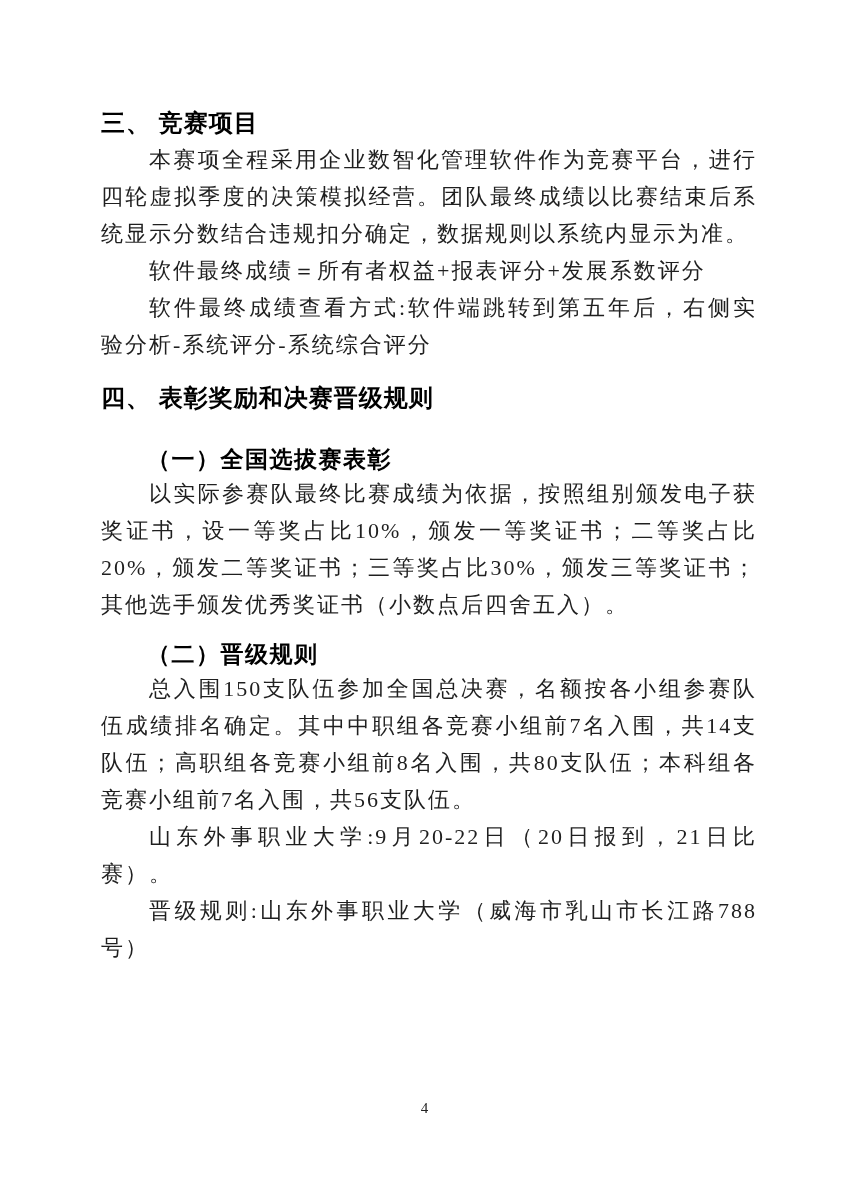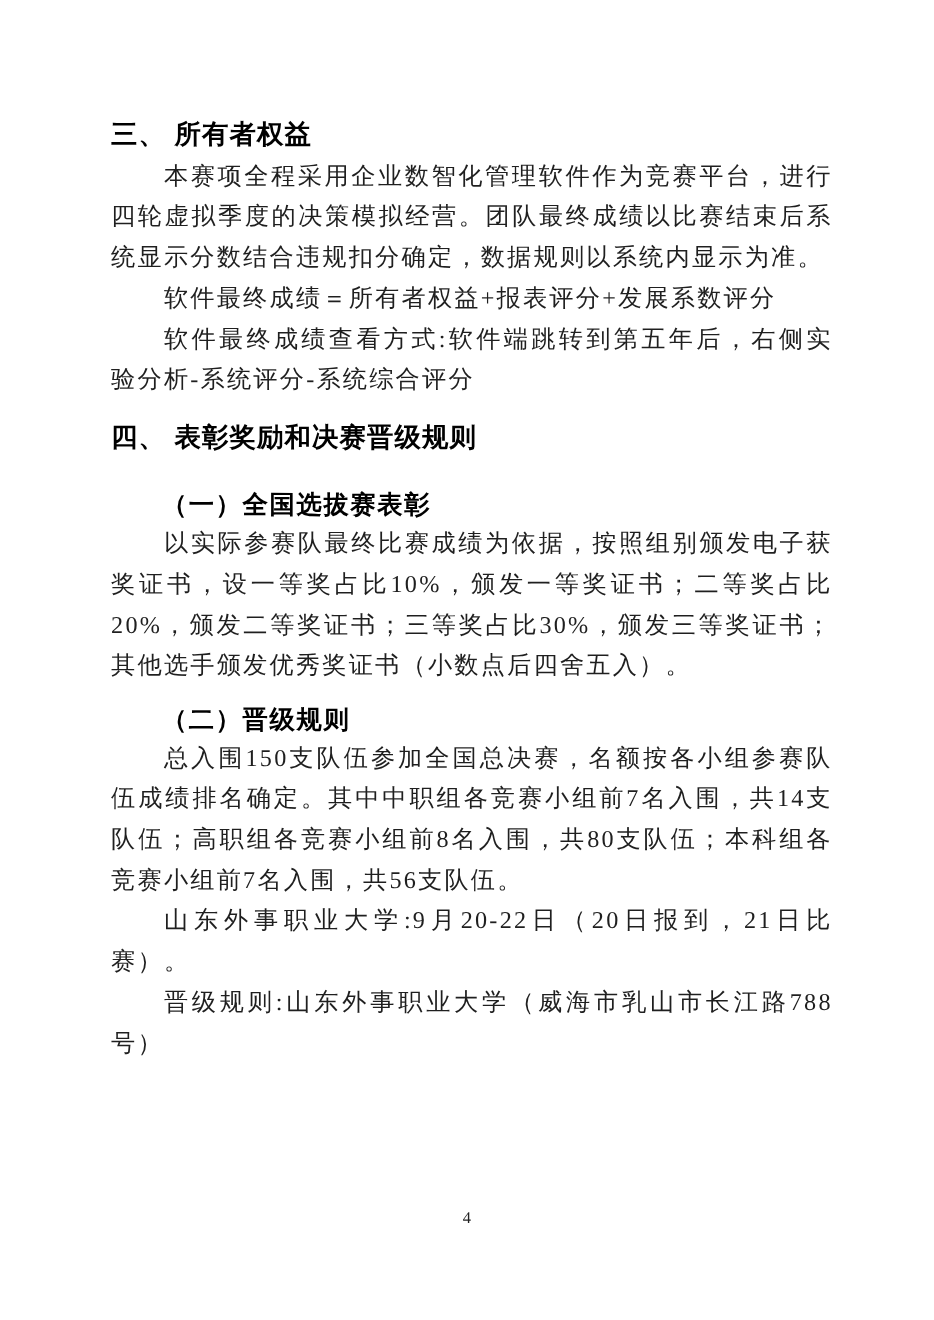--- a/index.html
+++ b/index.html
@@ -47,21 +47,21 @@
     font-family: "Liberation Serif", "DejaVu Serif", serif;
     font-weight: 700;
     font-size: 23px;
     line-height: 30px;
     color: #000000;
     padding-left: 46px;
     letter-spacing: 1.5px;
     white-space: nowrap;
   }
 
-  .h2-first { margin-top: 32px; font-family: Liberation Mono, monospace; }
+  .h2-first { margin-top: 32px; }
   .h2-second { margin-top: 17px; }
 
   
   .para {
     font-size: 22px;
     line-height: 37px;
     letter-spacing: 2px;
     text-align: justify;
     text-justify: inter-character;
     text-indent: 48px;
@@ -79,21 +79,21 @@
     color: #222222;
     letter-spacing: 0;
   }
 </style>
 </head>
 <body>
 
 <div class="page">
   <div class="content">
 
-    <div class="h1">三、 所有者权益</div>
+    <div class="h1">三、 竞赛项目</div>
 
     <div class="para para-after-h1">本赛项全程采用企业数智化管理软件作为竞赛平台，进行四轮虚拟季度的决策模拟经营。团队最终成绩以比赛结束后系统显示分数结合违规扣分确定，数据规则以系统内显示为准。</div>
 
 
 
     <div class="para">软件最终成绩＝所有者权益+报表评分+发展系数评分</div>
 
 
     <div class="para">软件最终成绩查看方式:软件端跳转到第五年后，右侧实验分析-系统评分-系统综合评分</div>
 

